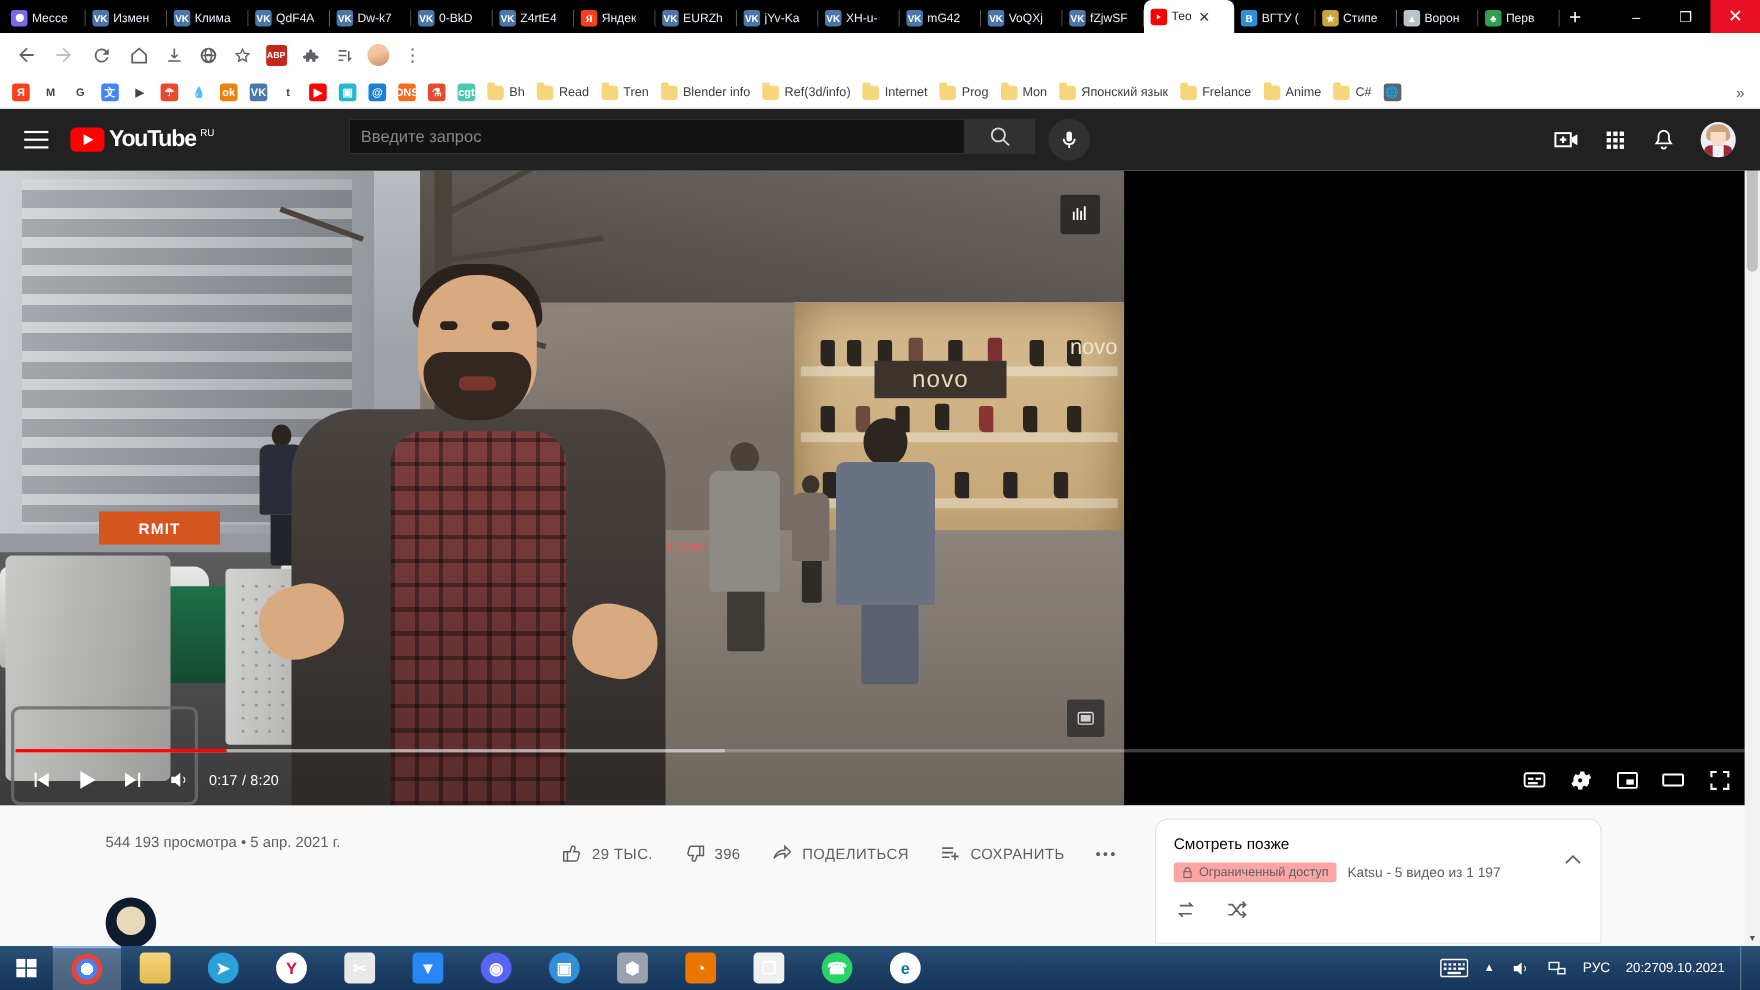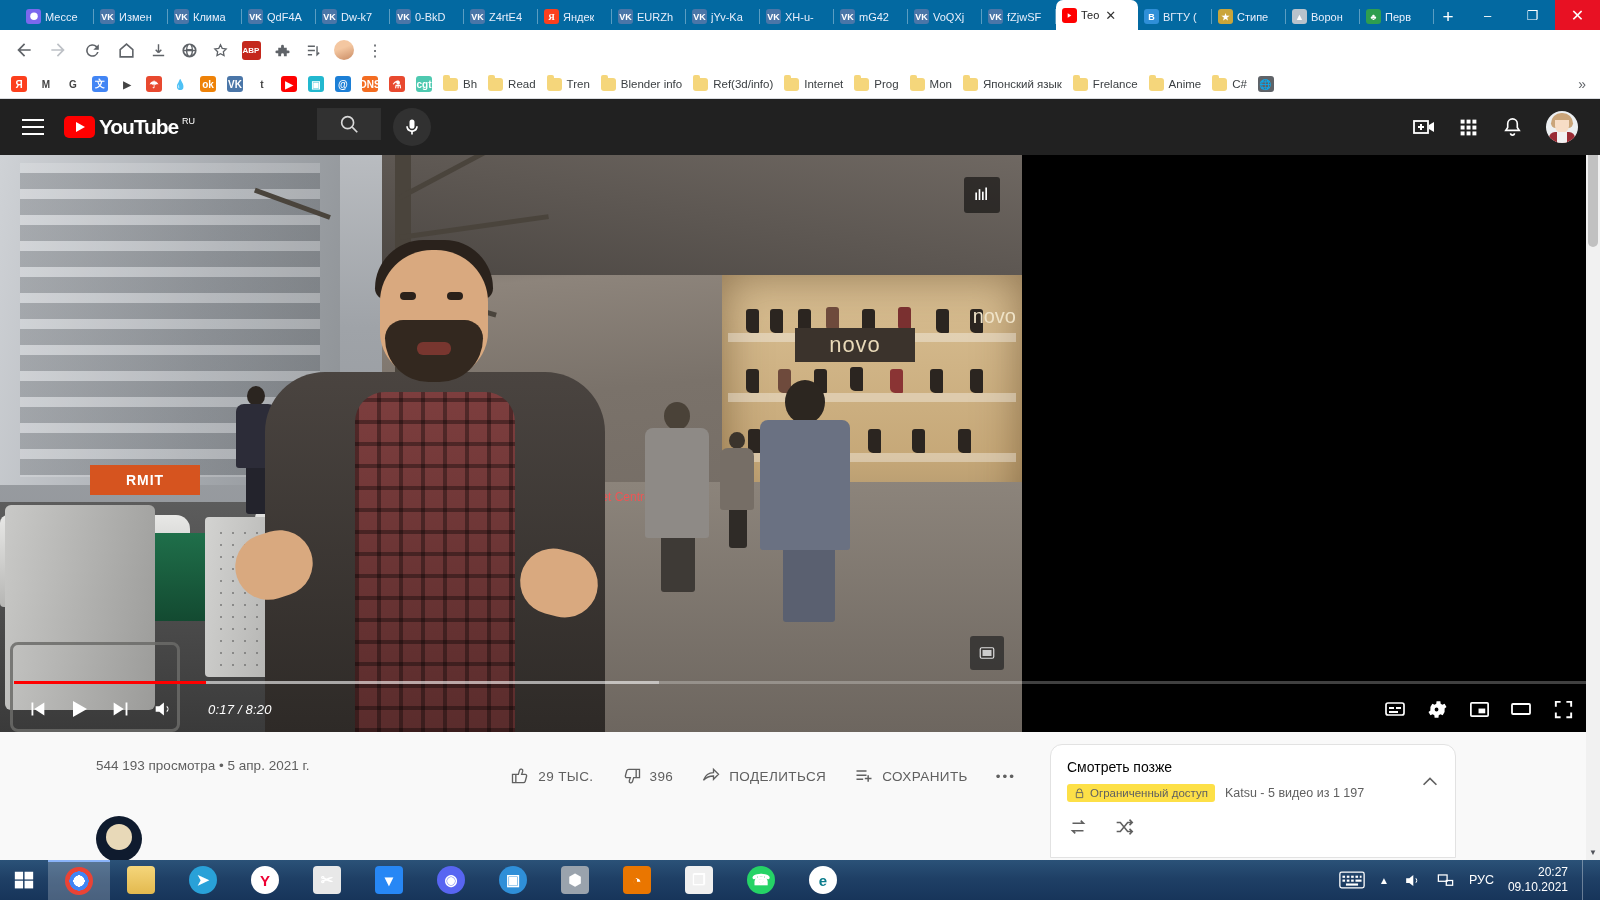--- a/index.html
+++ b/index.html
@@ -8,22 +8,22 @@
     overflow: hidden;
     font-family: "Liberation Sans", sans-serif;
     background: #fff;
   }
 
   
   .browser { width: 1600px; height: 860px; background: #fff; position: relative; }
 
   
   .tabstrip {
-    height: 30px; background: #0369a1; display: flex; align-items: flex-end;
-    position: relative; padding-left: 20px;
+    height: 30px; background: #000000; display: flex; align-items: flex-end;
+    position: relative; padding-left: 4px;
   }
   .tab {
     height: 27px; width: 74px; display: flex; align-items: center; gap: 4px;
     padding: 0 6px; font-size: 11px; color: #e8eefb; position: relative;
     flex-shrink: 0; overflow: hidden; white-space: nowrap;
   }
   .tab:after {
     content:""; position:absolute; right:0; top:6px; height:15px; width:1px;
     background: rgba(255,255,255,.35);
   }
@@ -317,21 +317,21 @@
 
   
   .controls { position:absolute; left:0; right:0; bottom:0; height:68px; }
   .progress {
     position:absolute; left:14px; right:14px; bottom:48px; height:3px; background: rgba(255,255,255,.25);
   }
   .progress .loaded { position:absolute; left:0; top:0; height:3px; width:41%; background: rgba(255,255,255,.45); }
   .progress .played { position:absolute; left:0; top:0; height:3px; width:12.2%; background:#ff0000; }
   .ctrl-row { position:absolute; left:0; right:0; bottom:0; height:46px; display:flex; align-items:center; padding:0 16px; }
   .ctrl { width:42px; height:42px; display:flex; align-items:center; justify-content:center; color:#fff; }
-  .ctrl-time { color:#fff; font-size:13px; margin-left:24px; letter-spacing:.2px;font-style:italic; }
+  .ctrl-time { color:#fff; font-size:13px; margin-left:6px; letter-spacing:.2px; }
   .ctrl-right { margin-left:auto; display:flex; align-items:center; }
 
   
   .below { display:flex; padding: 0; background:#f9f9f9; height: 128px; }
   .left-col { width: 1050px; padding: 12px 0 0 96px; }
   .tags { font-size:13.5px; color:#065fd4; }
   .meta-row { display:flex; align-items:flex-start; margin-top:14px; }
   .views { font-size:13.5px; color:#606060; }
   .actions { display:flex; align-items:center; margin-left:auto; padding-right:22px; gap:4px; }
   .act {
@@ -342,21 +342,21 @@
   .act-label { text-transform:uppercase; }
 
   .right-col { width: 420px; padding: 12px 14px 0 0; }
   .pl-card {
     border:1px solid #e2e2e2; border-radius:12px 12px 0 0; background:#fff;
     padding:14px 16px 10px 16px; height:114px; position:relative;
   }
   .pl-title { font-size:14px; font-weight:500; color:#030303; }
   .pl-sub { display:flex; align-items:center; gap:10px; margin-top:9px; }
   .pl-badge {
-    display:flex; align-items:center; gap:5px; background:#fde047;
+    display:flex; align-items:center; gap:5px; background:#fca5a5;
     border-radius:3px; padding:3px 7px; font-size:11.5px; color:#606060; font-weight:500;
   }
   .pl-owner { font-size:12.5px; color:#606060; }
   .pl-ctrls { display:flex; gap:24px; margin-top:14px; color:#606060; }
   .pl-collapse { position:absolute; right:14px; top:26px; color:#606060; }
 
   .ch-row { display:flex; align-items:center; padding:0 0 0 96px; margin-top:4px; }
   .ch-avatar { width:46px; height:46px; border-radius:50%; background:#0f1b2e; overflow:hidden; position:relative; }
   .ch-avatar:after{ content:""; position:absolute; left:10px; top:8px; width:26px; height:26px;
     background:#e8d9b8; border-radius:50%; }
@@ -382,21 +382,21 @@
   }
   .tb-item {
     width:62px; height:40px; display:flex; align-items:center; justify-content:center;
     position:relative;
   }
   .tb-item.active { background: rgba(255,255,255,.22); border-top:2px solid #8ab4f8; }
   .tb-ico { width:28px; height:28px; display:flex; align-items:center; justify-content:center; border-radius:4px; }
   .tray { margin-left:auto; display:flex; align-items:center; gap:14px; padding-right:10px; color:#fff; }
   .tray-ic { display:flex; align-items:center; justify-content:center; color:#fff; }
   .tray-lang { font-size:12.5px; color:#fff; }
-  .tray-clock { display:flex; flex-direction:column; align-items:flex-end; font-size:12px; color:#fff; line-height:15px; }
+  .tray-clock { display:flex; flex-direction:row; align-items:flex-end; font-size:12px; color:#fff; line-height:15px; }
   .show-desktop { width:8px; height:40px; border-left:1px solid rgba(255,255,255,.35); }
 </style>
 </head>
 <body>
 
 <div class="browser">
 
   <div class="tabstrip">
     <div id="tabs-container" style="display:flex;align-items:flex-end;">
         <div class="tab">
@@ -664,20 +664,23 @@
           <span></span>
         </div>
       <div class="yt-logo">
         <span class="yt-play">
             <i></i>
           </span>
         <span class="yt-word">YouTube</span>
         <span class="yt-cc">RU</span>
       </div>
       <div class="yt-searchwrap">
+        <div class="yt-search">
+          <input type="text" placeholder="Введите запрос" style="">
+        </div>
         <div class="yt-searchbtn">
           <svg width="22" height="22" viewBox="0 0 24 24">
               <circle cx="10.5" cy="10.5" r="6.5" fill="none" stroke="#d9d9d9" stroke-width="1.8"></circle>
               <path stroke="#d9d9d9" stroke-width="1.8" d="M15.5 15.5L21 21"></path>
             </svg>
         </div>
         <div class="yt-mic">
           <svg width="20" height="20" viewBox="0 0 24 24">
               <path fill="#fff" d="M12 14a3 3 0 0 0 3-3V6a3 3 0 0 0-6 0v5a3 3 0 0 0 3 3zm5-3a5 5 0 0 1-10 0H5a7 7 0 0 0 6 6.9V21h2v-3.1A7 7 0 0 0 19 11z"></path>
             </svg>

